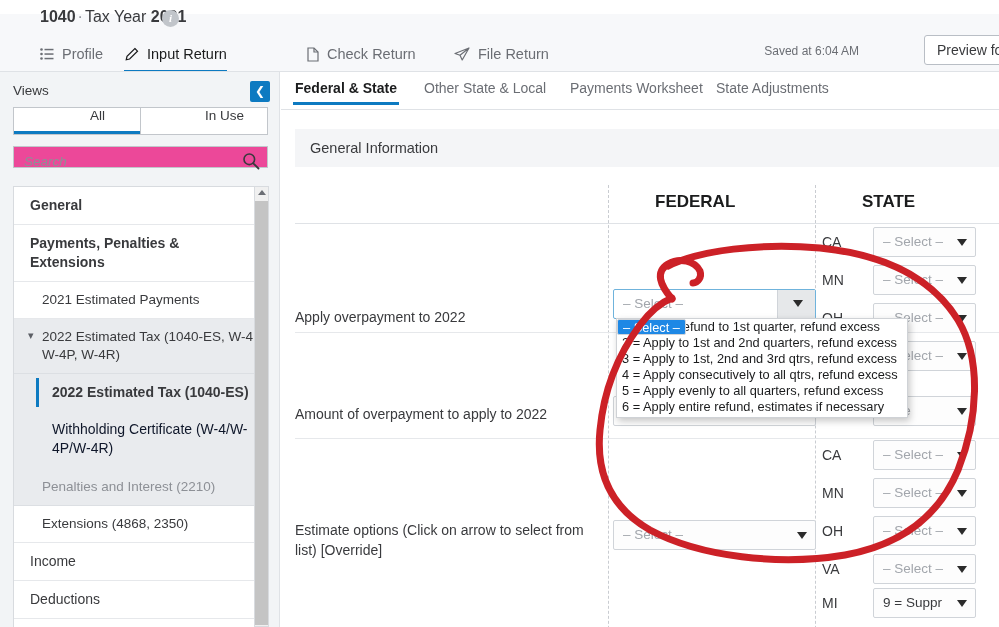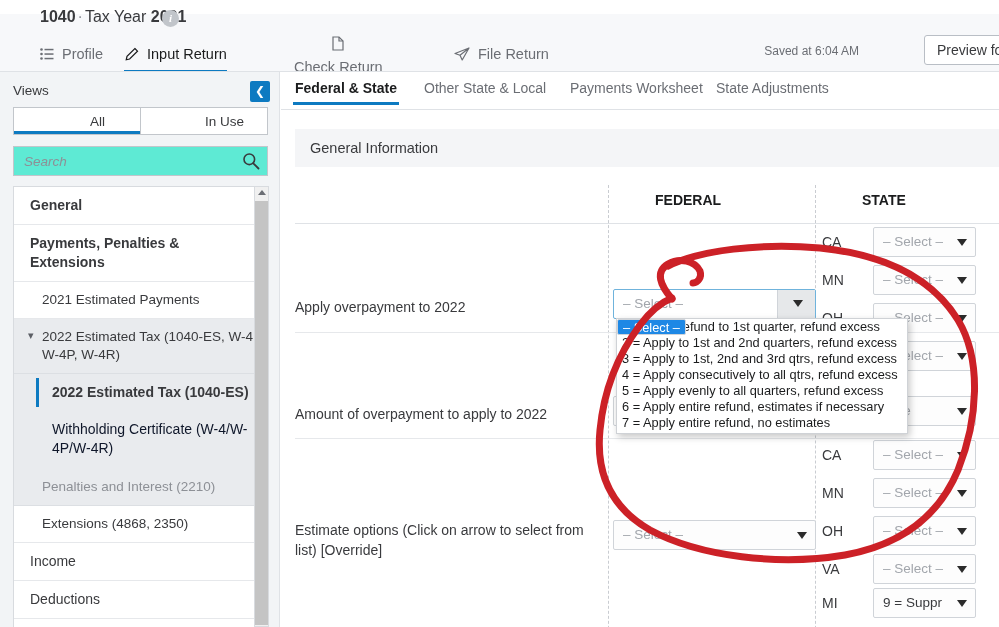--- a/index.html
+++ b/index.html
@@ -91,29 +91,29 @@
     width: 20px; height: 21px; background: #0d7ac1; color: #fff;
     text-align: center; line-height: 20px; font-size: 12px; border-radius: 2px;
   }
   .segmented {
     position: absolute; left: 13px; top: 35px; width: 255px; height: 28px;
     display: flex;
   }
   .seg {
     flex: 1; border: 1px solid #c2c6cb; background: #fff;
     font-size: 13.5px; color: #393a3d;
-    display: flex; align-items: center; justify-content: center; position: relative; padding-left: 41px;
+    display: flex; justify-content: center; position: relative; padding-left: 41px;
   }
   .seg:first-child { border-right: none; }
   .seg.active .segul {
     position: absolute; left: 0; right: 0; bottom: 0; height: 3px; background: #0d7ac1;
   }
   .searchbox {
-    position: absolute; left: 13px; top: 74px; width: 255px; height: 30px;
-    border: 1px solid #c2c6cb; background: #5eead4;
+    position: absolute; left: 13px; top: 74px; width: 255px; height: 22px;
+    border: 1px solid #c2c6cb; background: #ec4899;
   }
   .searchbox input {
     position: absolute; left: 8px; top: 0; width: 210px; height: 28px;
     border: none; outline: none; background: transparent;
     font-size: 13.5px; color: #393a3d; font-family: "Liberation Sans", sans-serif;
   }
   .searchbox input::placeholder { color: #8d9096; font-style: italic; }
   .search-icon { position: absolute; right: 7px; top: 5px; }
 
   .navlist {
@@ -158,21 +158,21 @@
   .subtab .ul { position: absolute; left: -2px; right: -2px; bottom: -9px; height: 3px; background: #0d7ac1; }
   .subtabs-rule { position: absolute; left: 0; top: 37px; width: 718px; height: 1px; background: #dfe2e6; }
 
   .section-head {
     position: absolute; left: 14px; top: 57px; width: 704px; height: 38px;
     background: #f4f5f7;
   }
   .section-head span { position: absolute; left: 15px; top: 11px; font-size: 14.5px; color: #393a3d; }
 
   .colheads { position: absolute; left: 0; top: 120px; width: 718px; height: 32px; }
-  .colhead { position: absolute; top: 0; font-size: 14px; font-weight: 700; color: #1b1c1d; padding-left: 42px; }
+  .colhead { position: absolute; top: 0; font-size: 17px; font-weight: 700; color: #1b1c1d; padding-left: 42px; }
   .grid-rule { position: absolute; left: 14px; top: 151px; width: 704px; height: 1px; background: #dfe2e6; }
   .vdiv { position: absolute; top: 113px; width: 0; border-left: 1px dashed #c9ccd1; height: 514px; }
 
   .rowlabel {
     position: absolute; font-size: 14px; color: #393a3d; line-height: 1.45; width: 310px;
   }
   .rowsep { position: absolute; left: 14px; width: 704px; height: 1px; background: #e6e8eb; }
 
   
   .sel {
@@ -250,21 +250,21 @@
       </div>
       <div class="navtab active" style="left:124px;">
         <span>
           <svg width="15" height="15" viewBox="0 0 16 16">
               <path d="M11.6 1.6l2.8 2.8-8.4 8.4-3.6.8.8-3.6z" fill="none" stroke="#1b1c1d" stroke-width="1.3"></path>
             </svg>
         </span>
         <span>Input Return</span>
         <span class="ul"></span>
       </div>
-      <div class="navtab" style="left:294px;flex-direction:column;">
+      <div class="navtab" style="left:307px;">
         <span>
           <svg width="12" height="15" viewBox="0 0 12 15">
               <path d="M1 1h6l4 4v9H1z" fill="none" stroke="#6b6e74" stroke-width="1.2"></path>
               <path d="M7 1v4h4" fill="none" stroke="#6b6e74" stroke-width="1.2"></path>
             </svg>
         </span>
         <span>Check Return</span>
       </div>
       <div class="navtab" style="left:454px;">
         <span>
@@ -347,21 +347,21 @@
     </div>
 
     <div class="colheads">
       <div class="colhead" style="left:332px;">FEDERAL</div>
       <div class="colhead" style="left:539px;">STATE</div>
     </div>
     <div class="grid-rule"></div>
     <div class="vdiv" style="left:327px;"></div>
     <div class="vdiv" style="left:534px;"></div>
 
-    <div class="rowlabel" style="left:14px; top:225px;">Apply overpayment to 2022</div>
+    <div class="rowlabel" style="left:14px; top:235px;">Apply overpayment to 2022</div>
     <div class="sel focused" style="left:332px; top:217px; width:203px;">
       <span class="val">– Select –</span>
       <span class="btnbox"></span>
       <span class="arrow"></span>
     </div>
 
     <div class="statelabel" style="left:541px; top:162px;">CA</div>
     <div class="sel" style="left:592px; top:155px; width:103px;">
       <span class="val">– Select –</span>
       <span class="arrow"></span>
@@ -435,21 +435,20 @@
   </div>
 
   <div class="dropdown">
     <div class="dd-item sel">– Select –</div>
     <div class="dd-item">1 = Apply refund to 1st quarter, refund excess</div>
     <div class="dd-item">2 = Apply to 1st and 2nd quarters, refund excess</div>
     <div class="dd-item">3 = Apply to 1st, 2nd and 3rd qtrs, refund excess</div>
     <div class="dd-item">4 = Apply consecutively to all qtrs, refund excess</div>
     <div class="dd-item">5 = Apply evenly to all quarters, refund excess</div>
     <div class="dd-item">6 = Apply entire refund, estimates if necessary</div>
-    <div class="dd-item">7 = Apply entire refund, no estimates</div>
   </div>
 
   <svg class="annotation" viewBox="0 0 999 627">
     <path d="M672 299 C 660 285, 655 272, 668 264 C 680 257, 695 261, 700 271 C 702 277, 698 283, 693 283" fill="none" stroke="#cc2127" stroke-width="7" stroke-linecap="round" stroke-linejoin="round"></path>
     <path d="M668 266 C 700 250, 760 243, 820 248 C 880 254, 930 275, 958 320
              C 982 360, 978 420, 958 470 C 938 518, 900 545, 845 555
              C 780 566, 700 557, 650 530 C 608 506, 596 470, 600 430
              C 604 388, 620 352, 640 325 C 652 309, 662 302, 672 298" fill="none" stroke="#cc2127" stroke-width="7" stroke-linecap="round" stroke-linejoin="round"></path>
   </svg>
 

